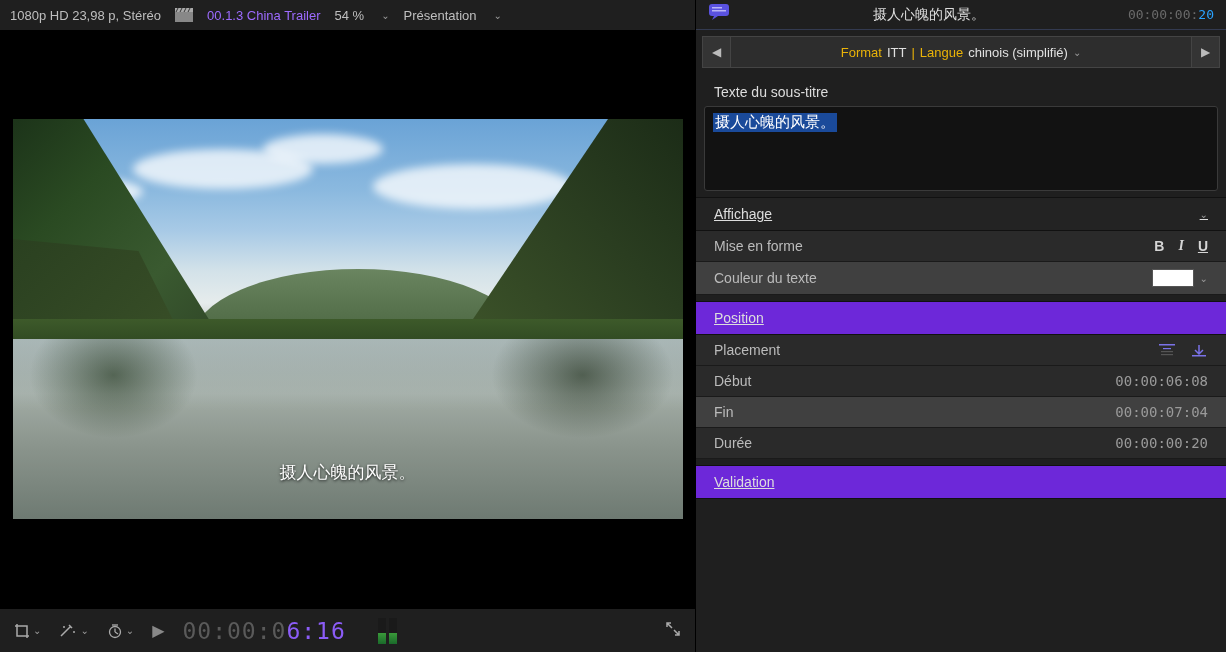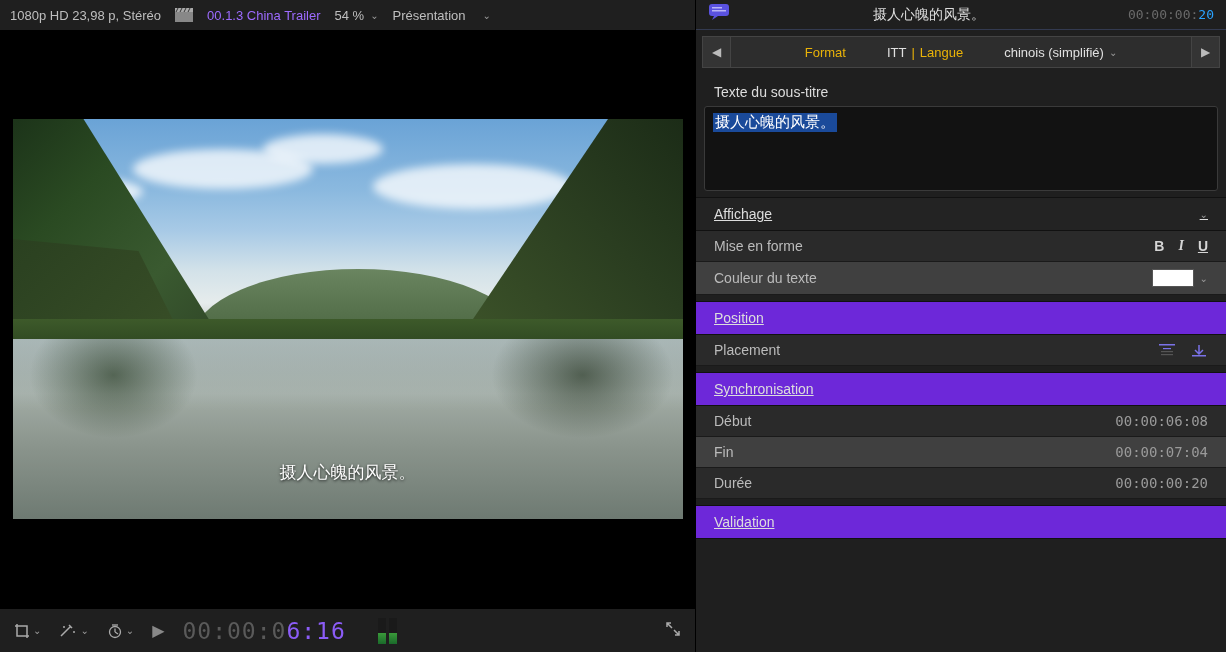--- a/index.html
+++ b/index.html
@@ -28,21 +28,21 @@
     height: 30px;
     display: flex; align-items: center;
     padding: 0 10px;
     gap: 14px;
     font-size: 13px;
     color: #bfbfbf;
     background: #1f1f1f;
   }
   .clap-icon { width:18px; height:14px; display:inline-block; }
   .clip-title { color: #9d6bff; }
-  .zoom-level { display:flex; align-items:center; gap:6px; cursor:pointer;}
+  .zoom-level { display:flex; align-items:center; gap:17px; cursor:pointer;}
   .presentation { display:flex; align-items:center; gap:17px; cursor:pointer;text-align:center;}
   .chev { font-size: 10px; color:#9a9a9a; }
   
   .viewer {
     flex: 1;
     display:flex; align-items:center; justify-content:center;
     position: relative;
     background:#000;
   }
   .frame {
@@ -129,21 +129,21 @@
   .format-bar {
     display:flex; align-items:stretch; height:32px;
     background:#2d2d2d; border:1px solid #444; margin:6px;
   }
   .nav-btn { width:28px; display:flex;align-items:center;justify-content:center;
     background:#343434; color:#bbb; cursor:pointer; font-size:12px;}
   .nav-btn.left{border-right:1px solid #444;}
   .nav-btn.right{border-left:1px solid #444;}
   .format-mid { flex:1; display:flex;align-items:center;justify-content:center; gap:5px; font-size:13px; cursor:pointer;}
   .format-mid .lbl{color:#eab308;}
-  .format-mid .val{color:#e0e0e0;margin-left:36px;}
+  .format-mid .val{color:#e0e0e0;}
   
   .section-lbl { padding:10px 18px 6px; font-size:14px; color:#ddd;}
   .caption-box {
     margin:0 8px; height:85px;
     background:#121212; border:1px solid #3a3a3a; border-radius:3px;
     padding:6px 8px;
   }
   .caption-sel {
     display:inline-block;
     background:#1a4a9a; color:#fff; font-size:15px; padding:0 2px;
@@ -327,23 +327,20 @@
       </span>
       <span class="place-ico">
         <svg width="18" height="14" viewBox="0 0 18 14">
             <path d="M9 2v8M5 7l4 4 4-4" stroke="#7a72e8" stroke-width="1.5" fill="none"></path>
             <rect x="2" y="12" width="14" height="1.5" fill="#7a72e8"></rect>
           </svg>
       </span>
     </span>
   </div>
 
-  <div class="prop-section-head sub">
-    <span>Synchronisation</span>
-  </div>
   <div class="prop-row">
     <span class="label">Début</span>
     <span class="tc-val">00:00:06:08</span>
   </div>
   <div class="prop-row alt">
     <span class="label">Fin</span>
     <span class="tc-val">00:00:07:04</span>
   </div>
   <div class="prop-row">
     <span class="label">Durée</span>

